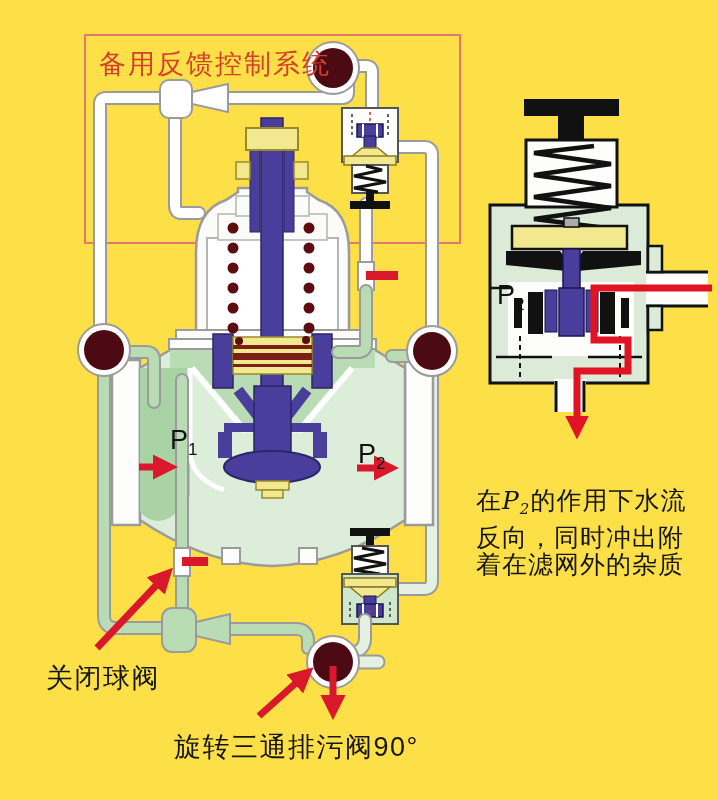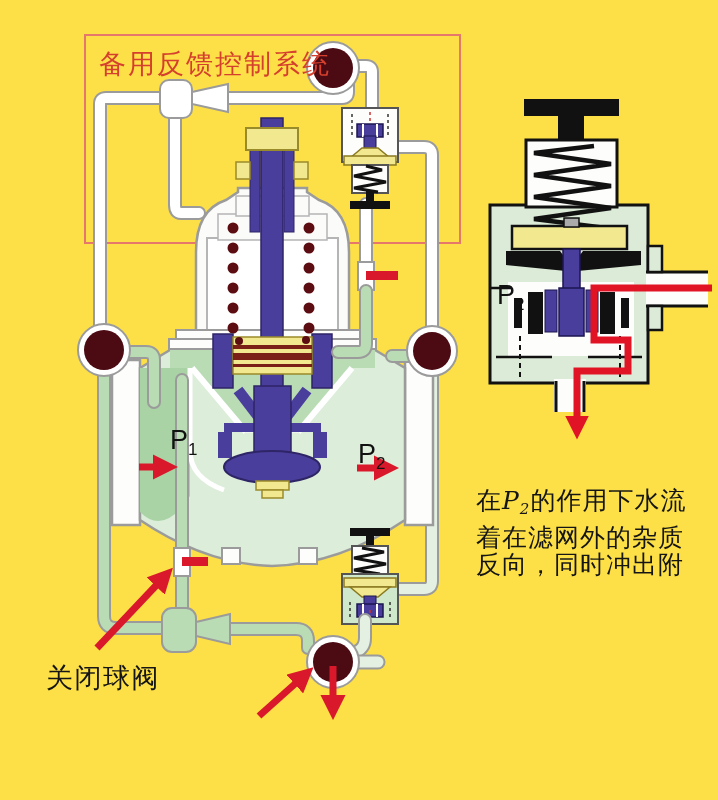--- a/index.html
+++ b/index.html
@@ -249,19 +249,20 @@
 <div class="txt cjk" id="backup-title">备用反馈控制系统</div>
 
 <div class="txt plabel" id="p1-label"><span>P</span><span class="psub">1</span></div>
 
 <div class="txt plabel" id="p2-main-label"><span>P</span><span class="psub">2</span></div>
 
 <div class="txt plabel" id="p2-detail-label"><span>P</span><span class="psub">2</span></div>
 
 <div class="txt cjk" id="close-ball-label">关闭球阀</div>
 
+<div class="txt cjk" id="rotate-drain-label">旋转三通排污阀90°</div>
 
 <div class="txt cjk" id="description">
   <div><span>在</span><span class="ip">P</span><span class="isub">2</span><span>的作用下水流</span></div>
+  <div>反向，同时冲出附</div>
   <div>着在滤网外的杂质</div>
-  <div>反向，同时冲出附</div>
 </div>
 </div>
 
 </body></html>

